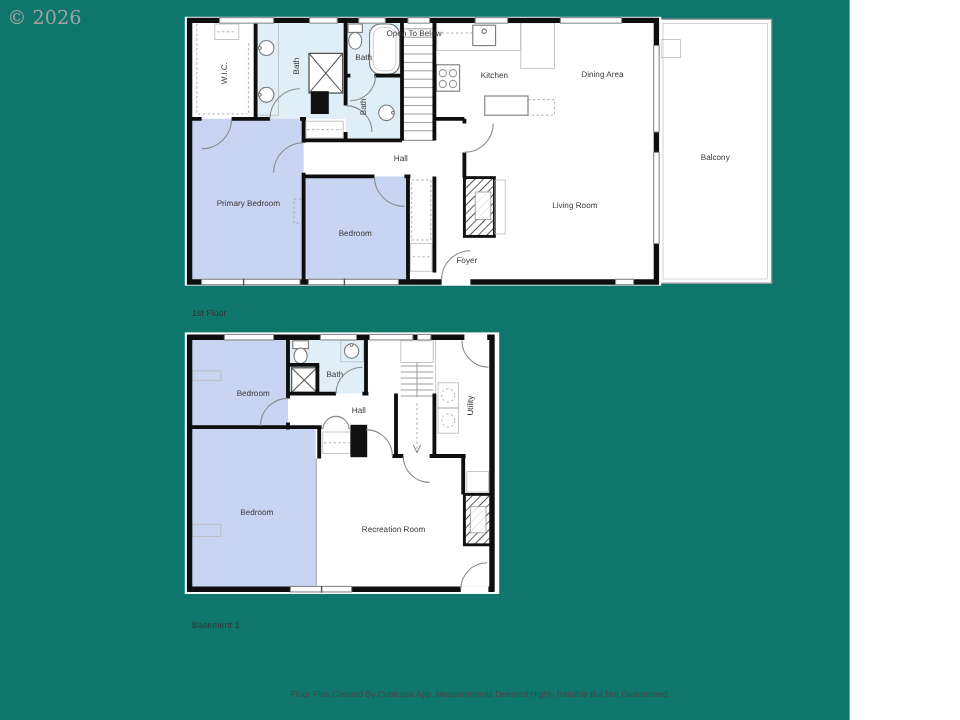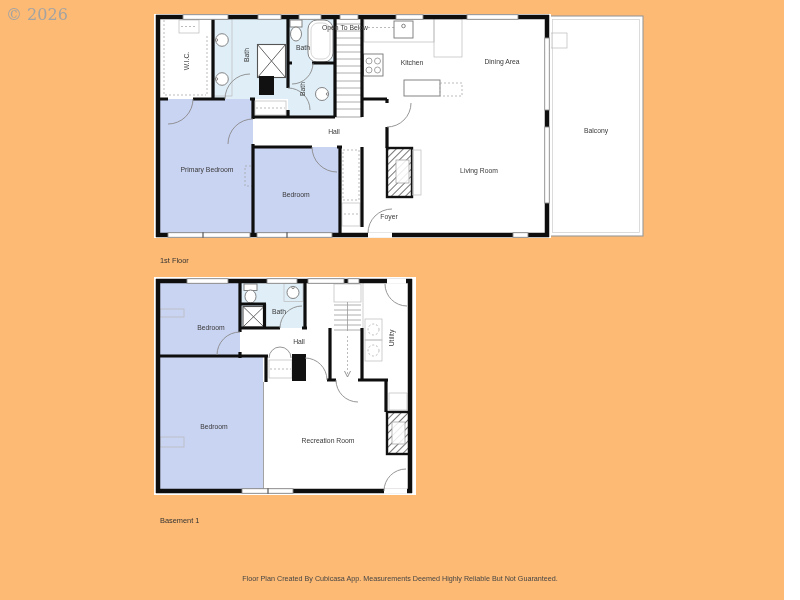--- a/index.html
+++ b/index.html
@@ -1,16 +1,16 @@
 <!DOCTYPE html>
 <html><head>
 <meta charset="utf-8">
 <style>
   html,body{margin:0;padding:0;background:#ffffff;}
-  .page{position:relative;width:784px;height:600px;background:#fdba74;overflow:hidden;}
+  .page{position:relative;width:708px;height:600px;background:#0f766e;overflow:hidden;}
   svg{position:absolute;left:0;top:0;}
   svg text{font-family:"Liberation Sans",sans-serif;fill:#3a3a3a;}
   .room-label{font-size:6.8px;}
   .floor-label{font-size:7.4px;fill:#333;}
   .footer-label{font-size:7.2px;fill:#454545;}
   .watermark{font-family:"DejaVu Serif",serif;font-size:16px;fill:#a3a3a3;}
   .wall-outer{stroke:#0e0e0e;stroke-width:4.5;fill:none;}
   .wall-inner{stroke:#0e0e0e;stroke-width:3.2;fill:none;}
   .thin{stroke:#999;stroke-width:0.9;fill:none;}
   .thinner{stroke:#bbb;stroke-width:0.7;fill:none;}

